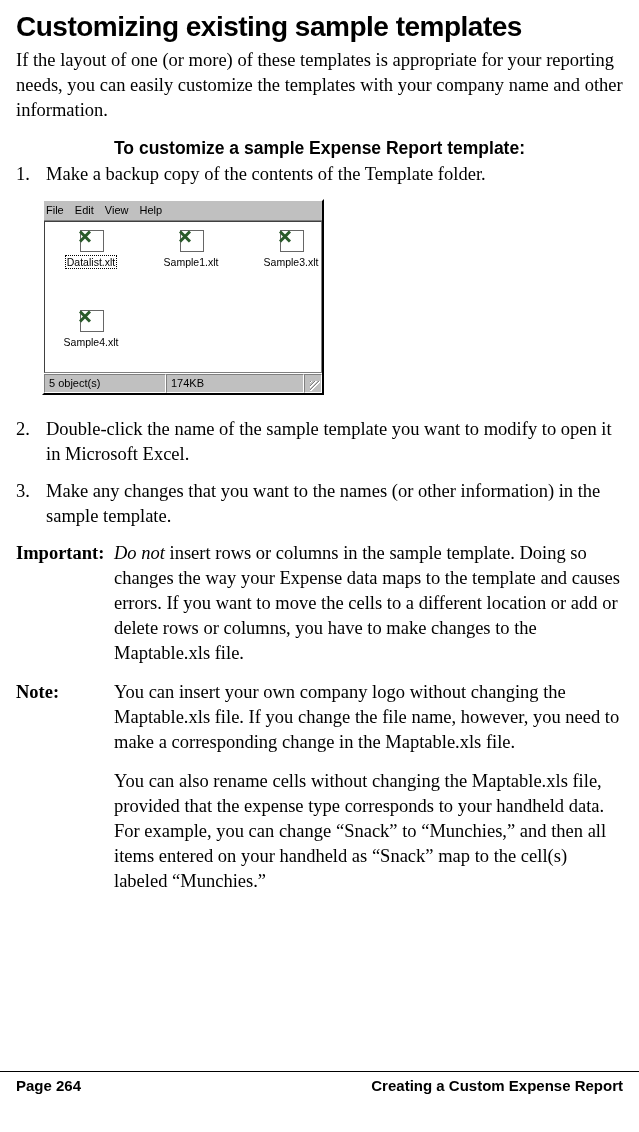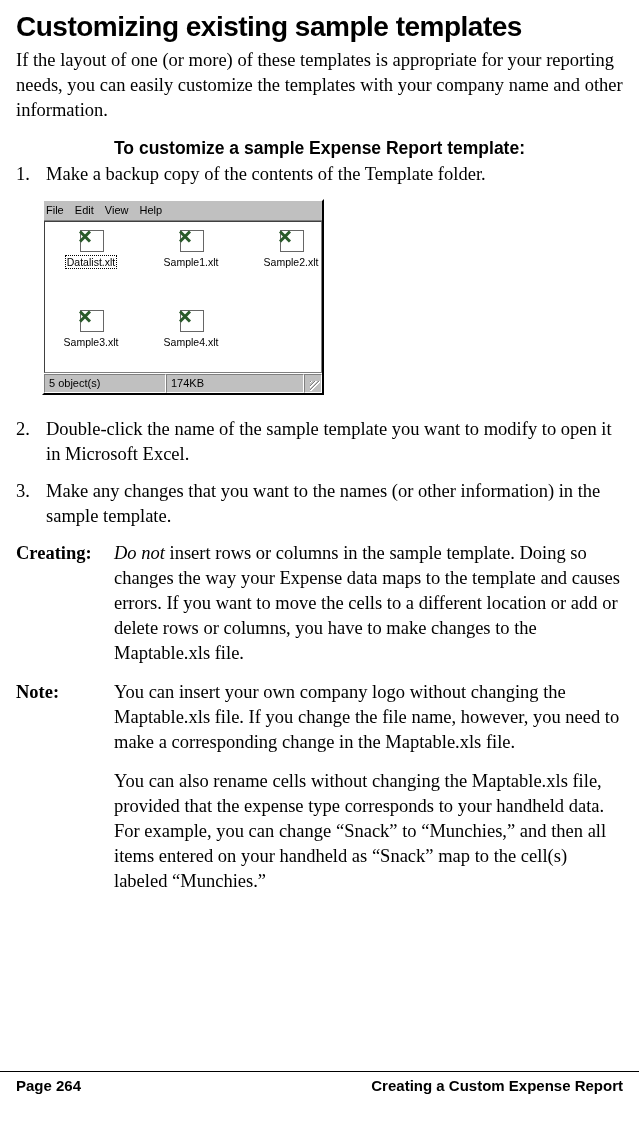--- a/index.html
+++ b/index.html
@@ -237,27 +237,20 @@
               <div class="sheet"></div>
               <div class="x1"></div>
             </div>
           <span class="fname">Sample1.xlt</span>
         </div>
         <div class="fileicon">
           <div class="glyph">
               <div class="sheet"></div>
               <div class="x1"></div>
             </div>
-          <span class="fname">Sample2.xlt</span>
-        </div>
-        <div class="fileicon">
-          <div class="glyph">
-              <div class="sheet"></div>
-              <div class="x1"></div>
-            </div>
           <span class="fname">Sample3.xlt</span>
         </div>
         <div class="fileicon">
           <div class="glyph">
               <div class="sheet"></div>
               <div class="x1"></div>
             </div>
           <span class="fname">Sample4.xlt</span>
         </div>
       </div>
@@ -268,21 +261,21 @@
       </div>
     </div>
   </div>
 
   <ol class="steps" start="2" style="counter-reset: stepc 1;">
     <li>Double-click the name of the sample template you want to modify to open it in Microsoft Excel.</li>
     <li>Make any changes that you want to the names (or other information) in the sample template.</li>
   </ol>
 
   <div class="note-block">
-    <div class="note-label">Creating:</div>
+    <div class="note-label">Important:</div>
     <div class="note-body">
       <p><span class="italic-lead">Do not</span><span> insert rows or columns in the sample template. Doing so changes the way your Expense data maps to the template and causes errors. If you want to move the cells to a different location or add or delete rows or columns, you have to make changes to the Maptable.xls file.</span></p>
     </div>
   </div>
 
   <div class="note-block">
     <div class="note-label">Note:</div>
     <div class="note-body">
       <p>You can insert your own company logo without changing the Maptable.xls file. If you change the file name, however, you need to make a corresponding change in the Maptable.xls file.</p>
       <p>You can also rename cells without changing the Maptable.xls file, provided that the expense type corresponds to your handheld data. For example, you can change “Snack” to “Munchies,” and then all items entered on your handheld as “Snack” map to the cell(s) labeled “Munchies.”</p>

